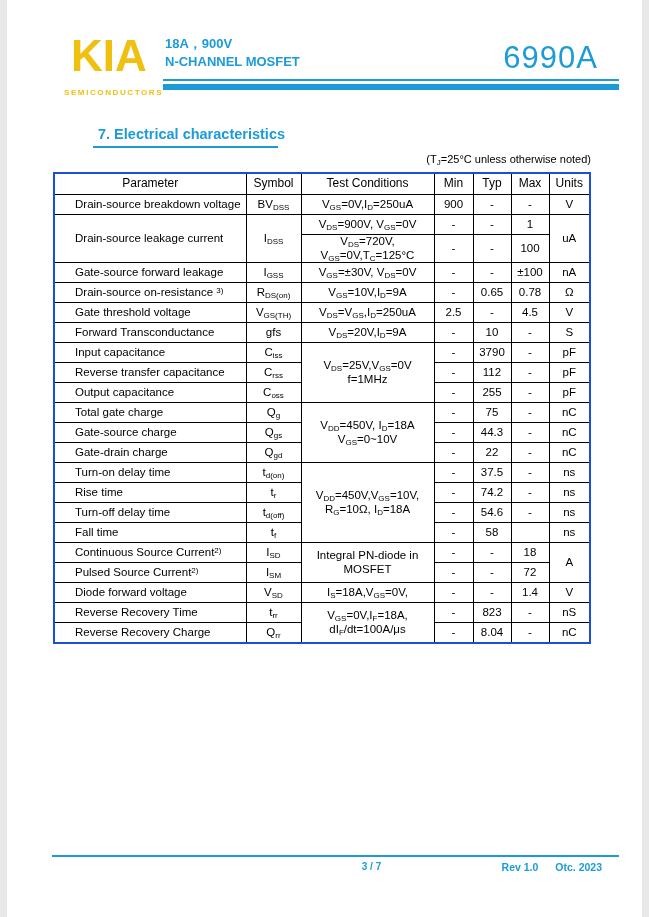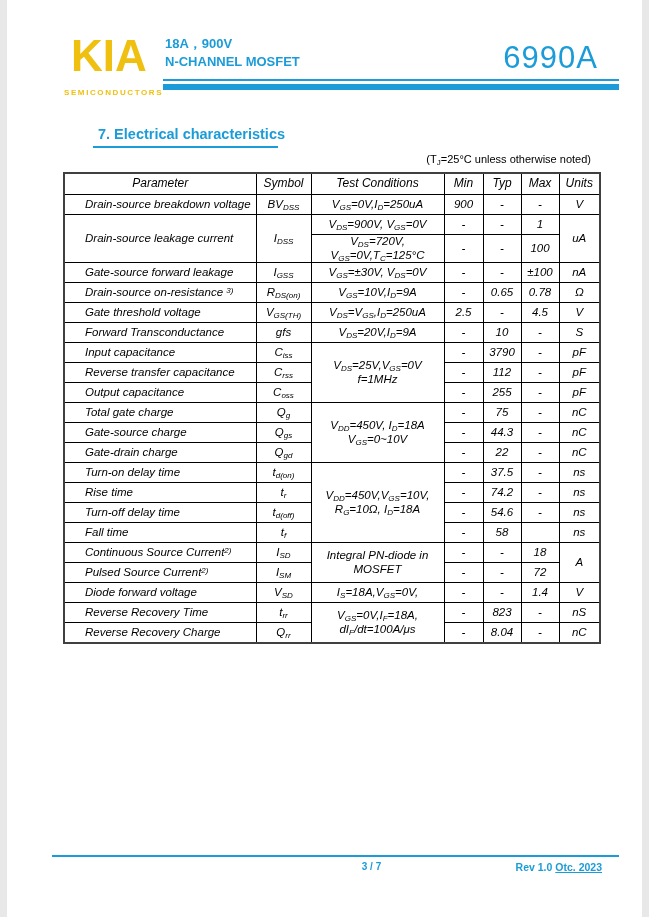--- a/index.html
+++ b/index.html
@@ -27,41 +27,41 @@
   .rule-thin{position:absolute;left:156px;top:79px;width:456px;height:2px;background:#1b9cd8;}
   .rule-thick{position:absolute;left:156px;top:84px;width:456px;height:6px;background:#1b9cd8;}
   
   .section-title{
     position:absolute;left:57px;top:126px;width:180px;font-size:14.5px;font-weight:700;
     color:#1b9cd8;padding:0 0 4px 5px;border-bottom:2.5px solid #1b9cd8;white-space:nowrap;margin-left:29px;
   }
   .cond-note{position:absolute;top:153px;right:51px;font-size:11px;color:#000;}
   
   .spec-table{
-    position:absolute;left:56px;top:172px;width:536px;
-    border-collapse:collapse;table-layout:fixed;border:2px solid #404040;font-style:italic;
+    position:absolute;left:46px;top:172px;width:536px;
+    border-collapse:collapse;table-layout:fixed;border:2px solid #1d4ed8;
   }
   .spec-table th,.spec-table td{
     border:1px solid #000;text-align:center;vertical-align:middle;
     padding:0 2px;line-height:1.15;overflow:hidden;
   }
   .spec-table th{height:20px;font-size:12px;font-weight:400;}
   .spec-table td{height:19px;font-size:11.5px;}
   .spec-table tr.tall td{height:27px;}
   .spec-table td.col-param{text-align:left;padding-left:20px;}
   sub{font-size:8px;line-height:0;vertical-align:-2px;}
   sup{font-size:8px;line-height:0;vertical-align:3px;}
   
   .notes{position:absolute;left:62px;top:641px;font-size:11.5px;line-height:13.5px;color:#000;}
   
   .footer-rule{position:absolute;left:45px;top:855px;width:567px;height:2px;background:#1b9cd8;}
   .page-num{position:absolute;left:0;top:861px;width:649px;text-align:center;
     color:#1b9cd8;font-weight:700;font-size:10px;margin-left:40px;}
   .rev-info{position:absolute;right:40px;top:861px;color:#1b9cd8;font-weight:700;font-size:10.5px;}
-  .rev-info span + span{text-decoration:underline;}
+  .rev-info span + span{margin-left:14px;}
 </style>
 </head>
 <body>
 
 <div class="page">
 
   <div class="logo-text">KIA</div>
   <div class="logo-sub">SEMICONDUCTORS</div>
 
   <div class="hdr-sub">

